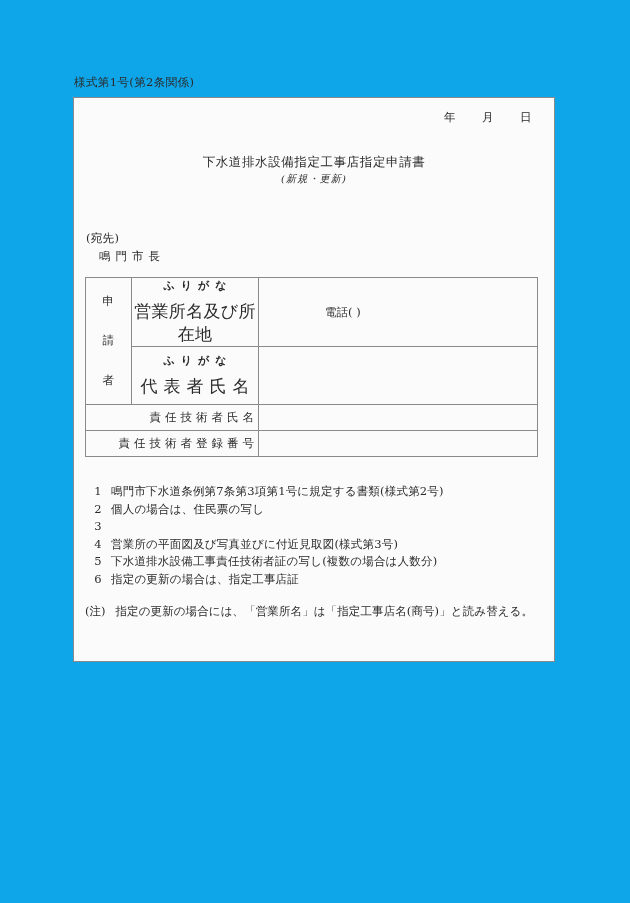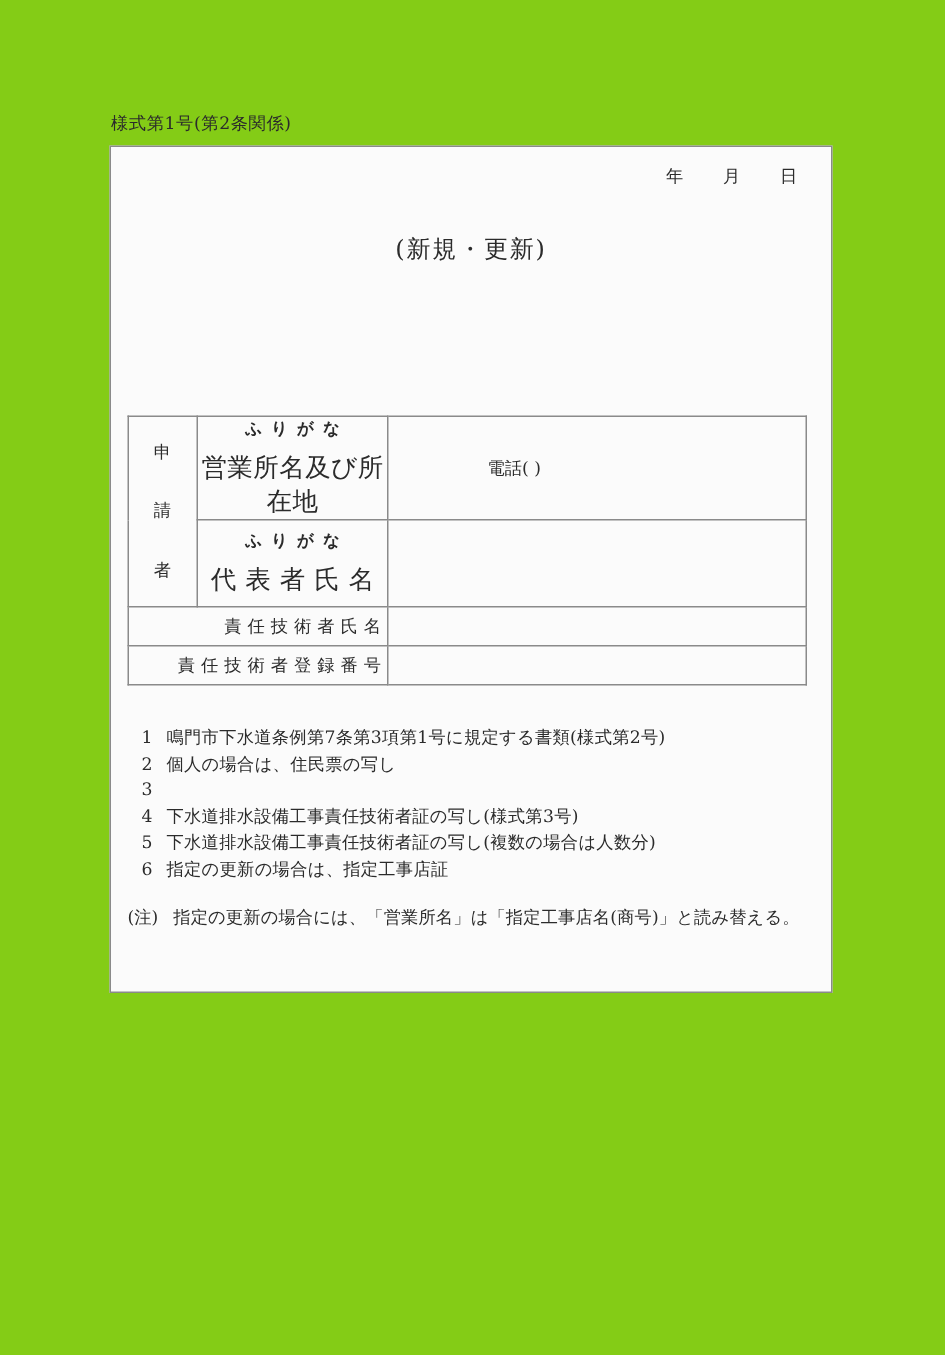--- a/index.html
+++ b/index.html
@@ -13,21 +13,21 @@
     position: relative;
     font-family: "DejaVu Serif", "Liberation Serif", serif;
     color: #2b2b2b;
     background: #fbfbfb;
     overflow: hidden;
   }
 
   .page {
     position: absolute;
     inset: 0;
-    background: #84cc16;
+    background: #0ea5e9;
     padding-left: 44px;
   }
 
   
   .form-number {
     position: absolute;
     left: 74px;
     top: 75px;
     font-size: 11.5px;
     letter-spacing: 0.4px;
@@ -65,23 +65,24 @@
     right: 0;
     top: 56px;
     text-align: center;
   }
   .doc-title {
     font-size: 12.5px;
     letter-spacing: 0.6px;
     line-height: 1.35;
   }
   .doc-subtitle {
-    font-size: 16px;
+    font-size: 10px;
     letter-spacing: 1.2px;
     line-height: 1.5;
+    font-style: italic;
   }
 
   
   .addressee {
     position: absolute;
     left: 12px;
     top: 132px;
     font-size: 11.5px;
     line-height: 1.55;
   }
@@ -221,23 +222,28 @@
 
   <div class="frame">
 
     <div class="date-line">
       <span>年</span>
       <span>月</span>
       <span>日</span>
     </div>
 
     <div class="title-block">
+      <div class="doc-title">下水道排水設備指定工事店指定申請書</div>
       <div class="doc-subtitle">(新規・更新)</div>
     </div>
 
+    <div class="addressee">
+      <div class="addressee-label">(宛先)</div>
+      <div class="addressee-name">鳴門市長</div>
+    </div>
 
     <table class="form-table">
       <colgroup>
         <col class="col-applicant">
         <col class="col-label">
         <col>
       </colgroup>
       <tbody>
         <tr class="row-office">
           <td class="applicant-cell" rowspan="2">
@@ -285,21 +291,21 @@
         </li>
         <li>
           <span class="att-num">2</span>
           <span class="att-text">個人の場合は、住民票の写し</span>
         </li>
         <li>
           <span class="att-num">3</span>
         </li>
         <li>
           <span class="att-num">4</span>
-          <span class="att-text">下水道排水設備工事責任技術者証の写し(様式第3号)</span>
+          <span class="att-text">営業所の平面図及び写真並びに付近見取図(様式第3号)</span>
         </li>
         <li>
           <span class="att-num">5</span>
           <span class="att-text">下水道排水設備工事責任技術者証の写し(複数の場合は人数分)</span>
         </li>
         <li>
           <span class="att-num">6</span>
           <span class="att-text">指定の更新の場合は、指定工事店証</span>
         </li>
       </ul>

